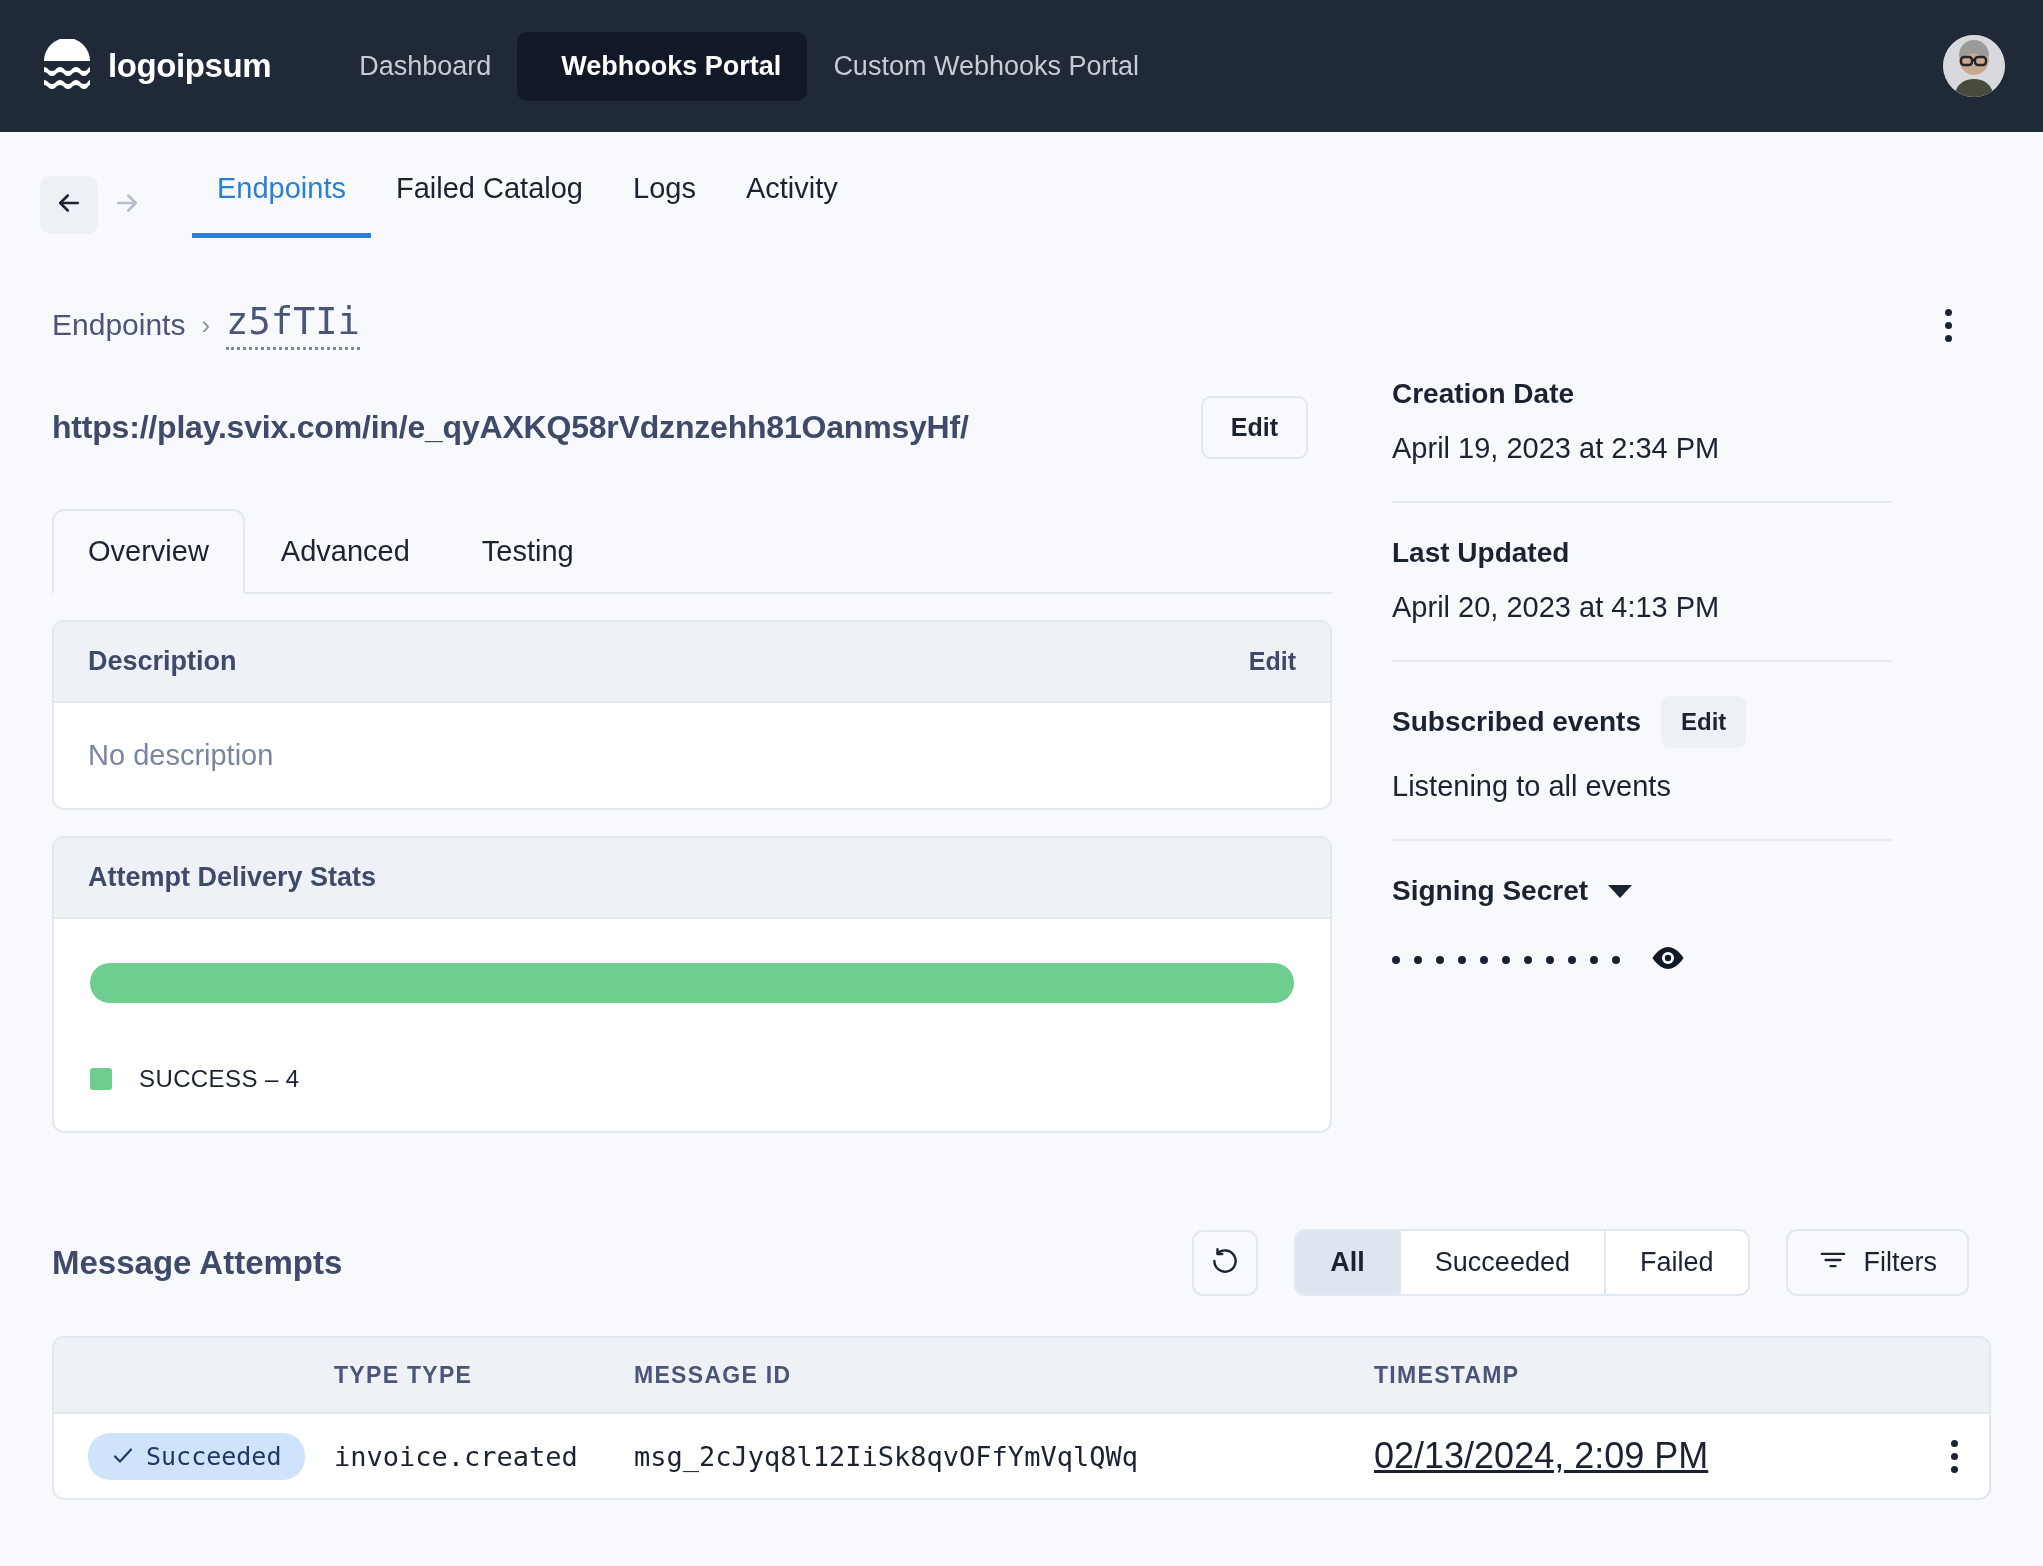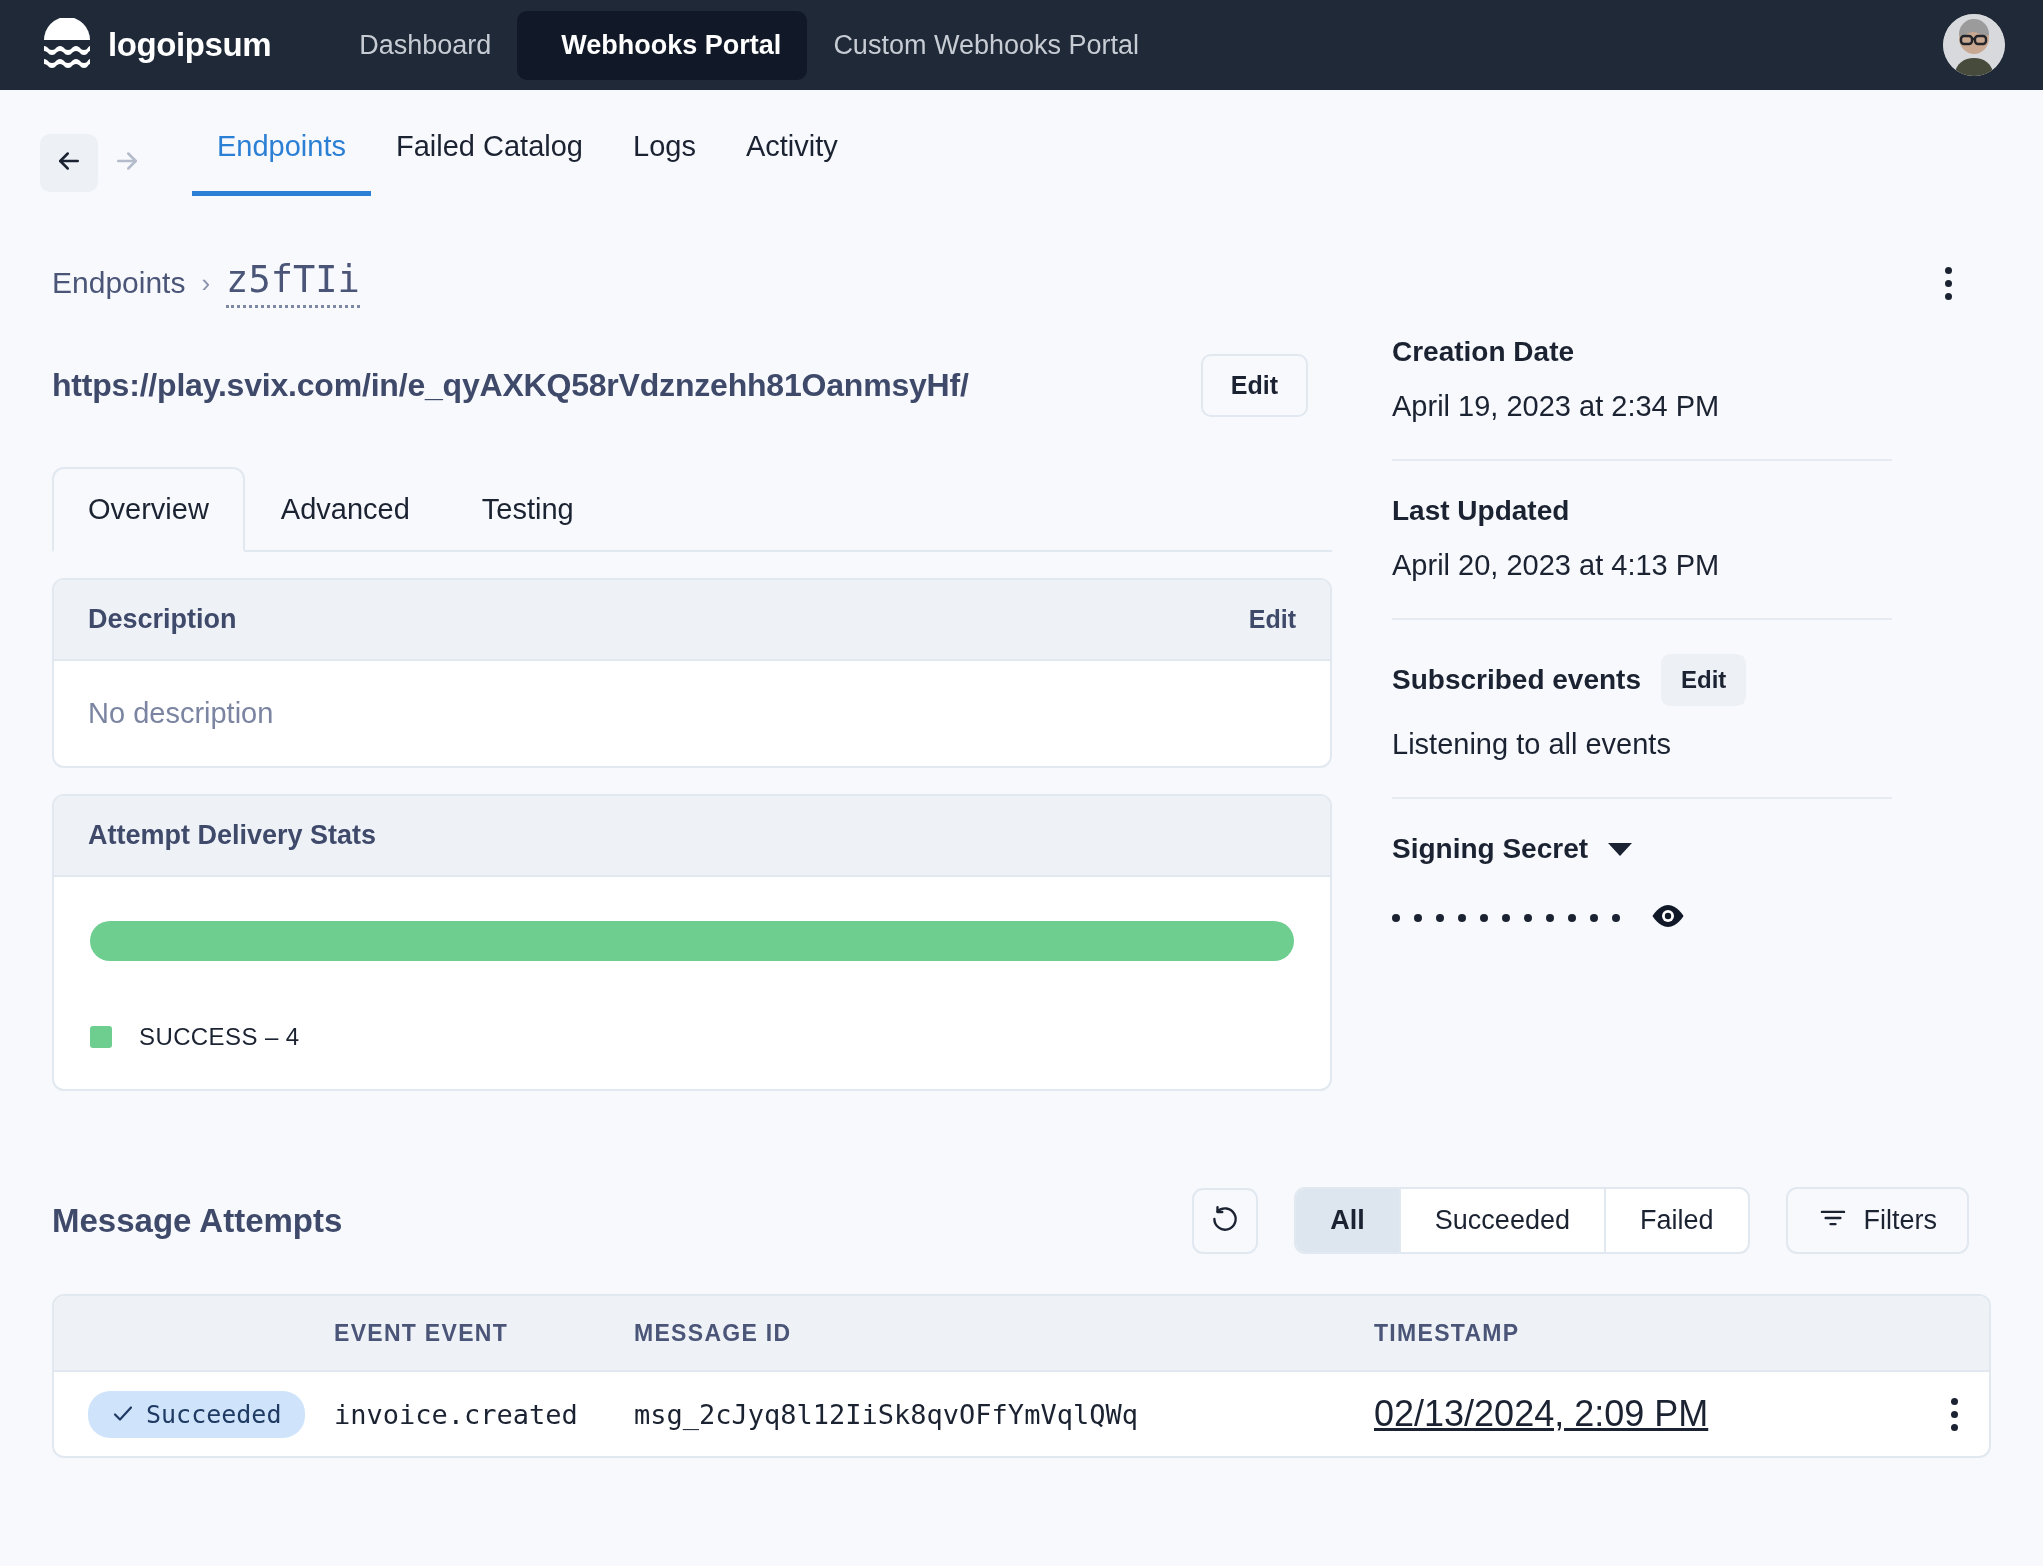--- a/index.html
+++ b/index.html
@@ -5,21 +5,21 @@
   * { box-sizing: border-box; margin: 0; padding: 0; }
   html, body {
     width: 2043px; height: 1566px;
     background: #f7f9fc;
     font-family: "Liberation Sans", sans-serif;
     overflow: hidden;
   }
 
   
   .topnav {
-    height: 90px;
+    height: 132px;
     background: #1f2937;
     display: flex;
     align-items: center;
     padding: 0 38px 0 40px;
     position: relative;
   }
   .brand { display: flex; align-items: center; gap: 14px; margin-right: 62px; }
   .brand-mark { width: 54px; height: 54px; flex: none; }
   .brand-name {
     color: #ffffff;
@@ -494,21 +494,21 @@
           </svg>
         </span>
         <span>Filters</span>
       </div>
     </div>
   </div>
 
   <div class="table">
     <div class="thead">
       <span class="c1"></span>
-      <span class="c2">EVENT EVENT</span>
+      <span class="c2">TYPE TYPE</span>
       <span class="c3">MESSAGE ID</span>
       <span class="c4">TIMESTAMP</span>
       <span class="c5"></span>
     </div>
     <div class="trow">
       <span class="c1">
         <span class="badge">
           <span>
             <svg width="22" height="18" viewBox="0 0 22 18" fill="none" stroke="#1f3a63" stroke-width="2.2" stroke-linecap="round" stroke-linejoin="round">
                 <path d="M3 9.5l5 5 11-12"></path>

